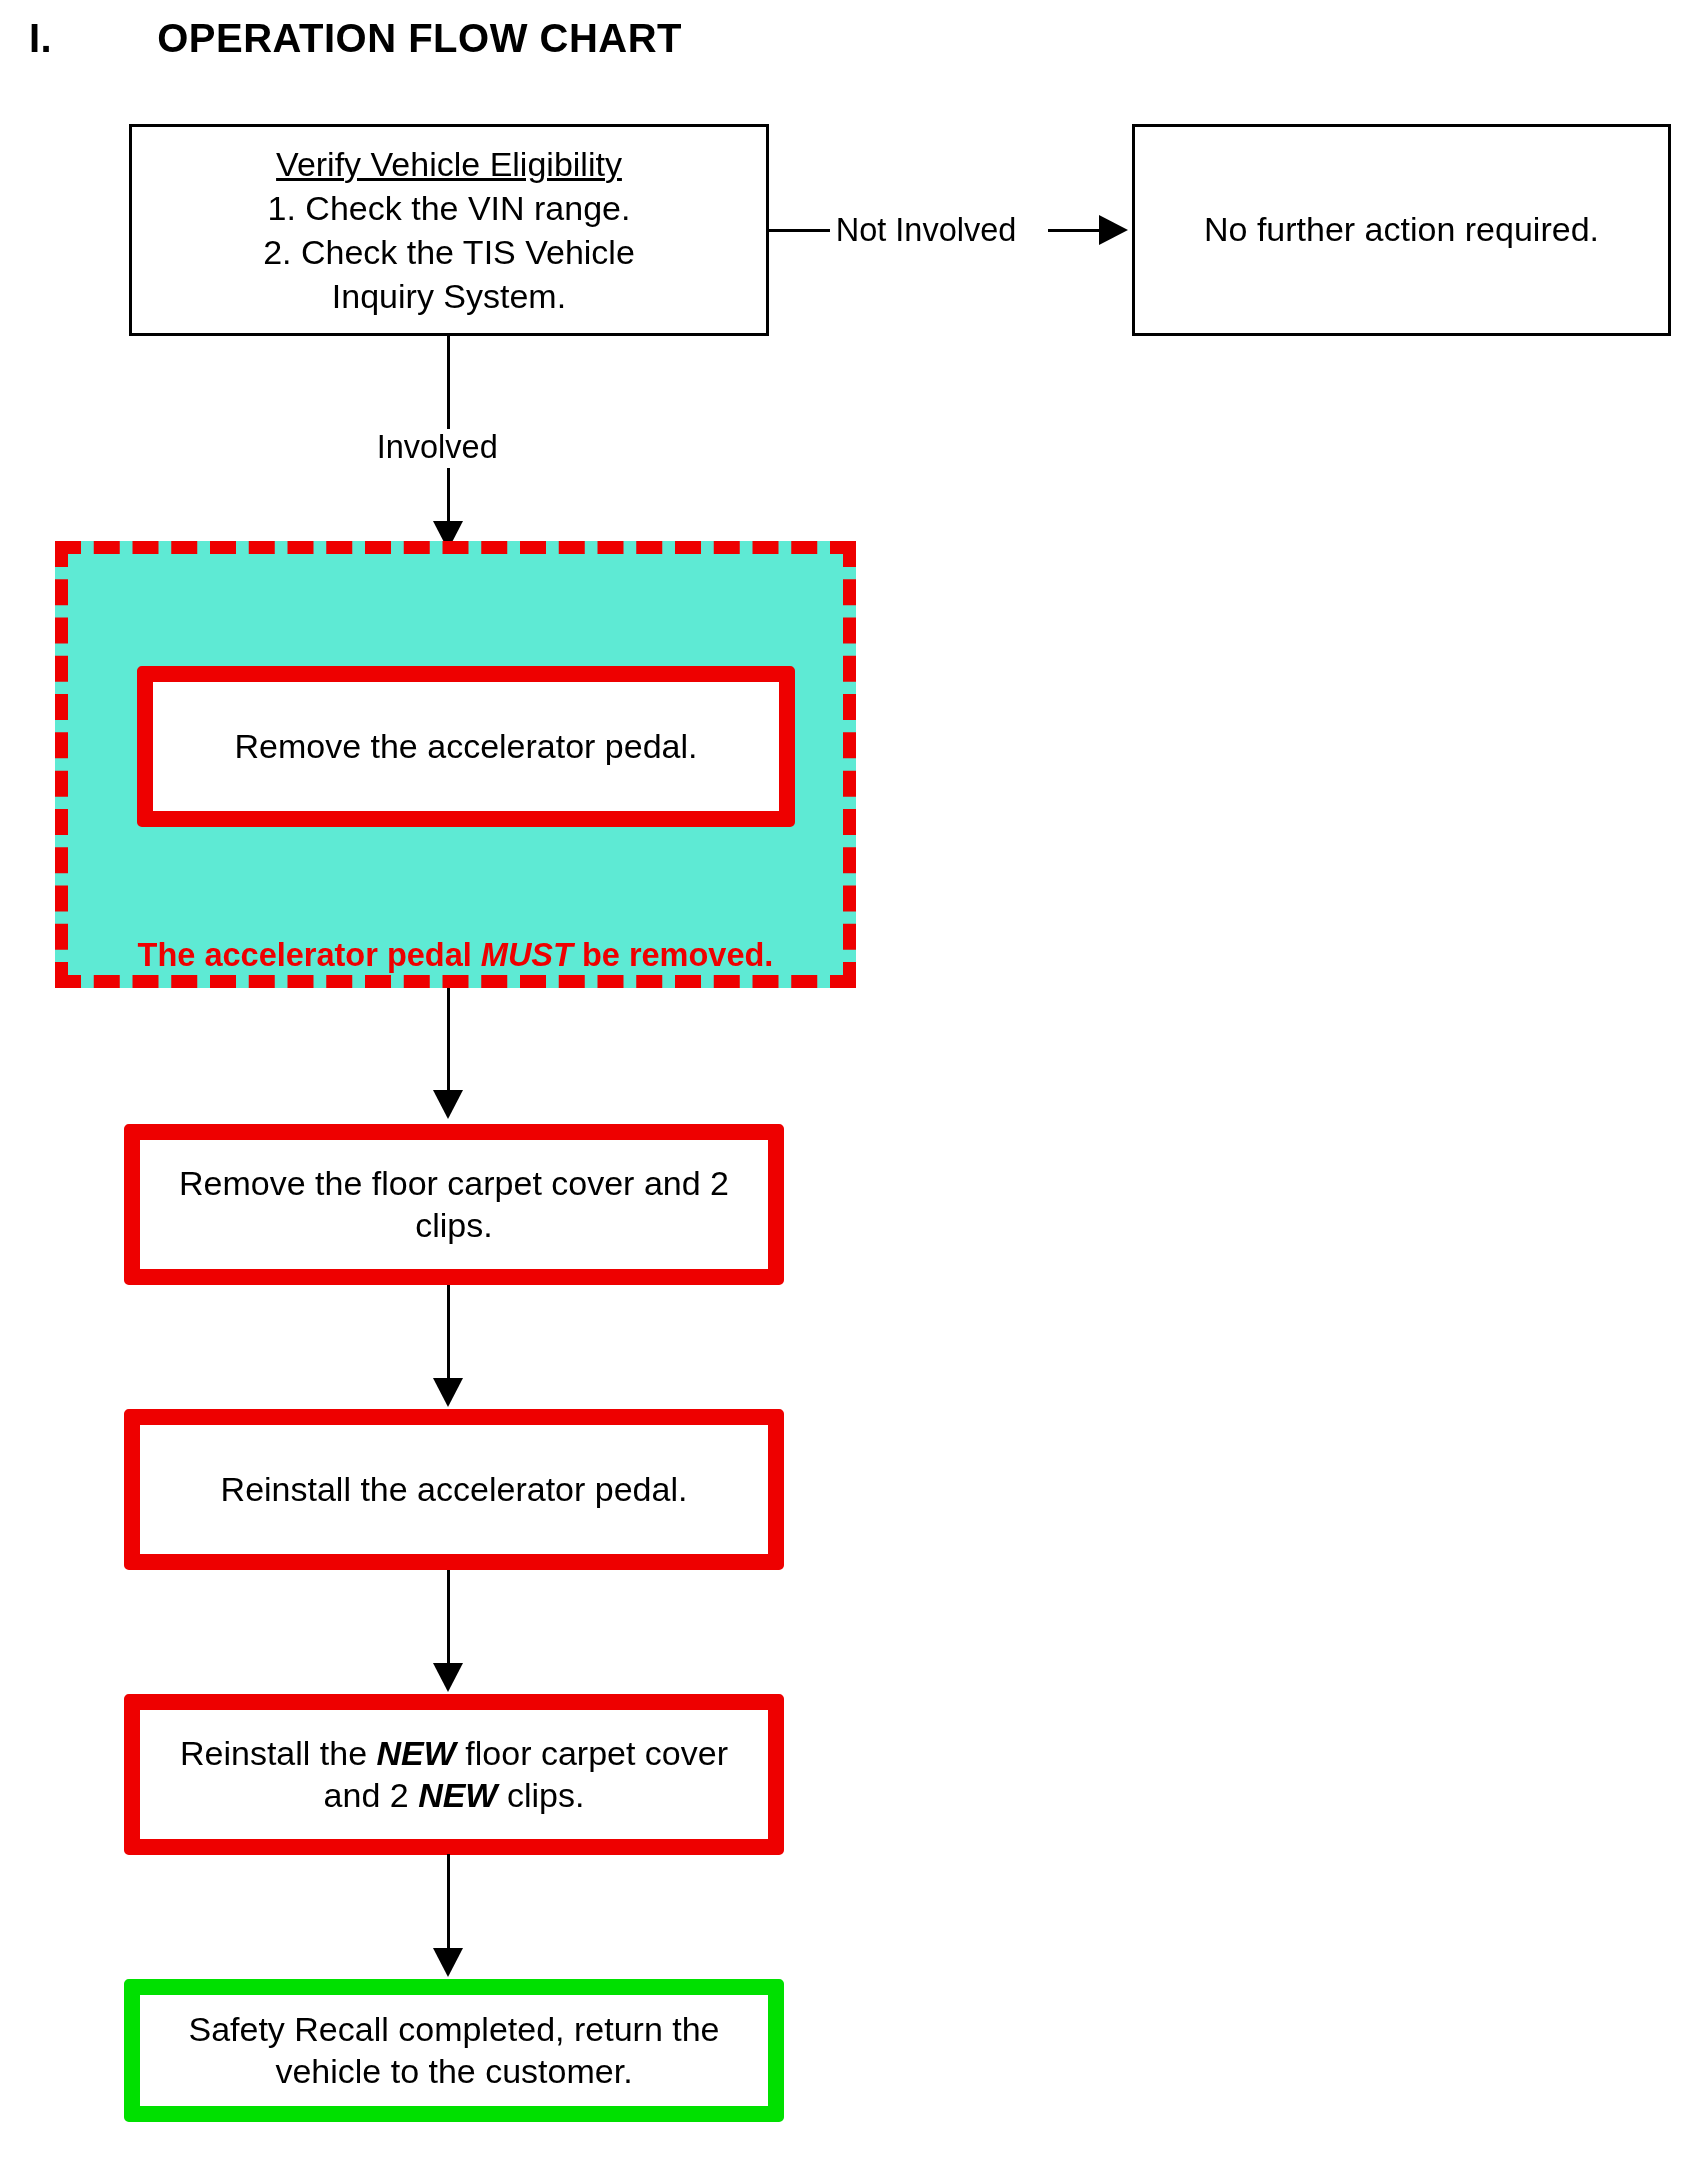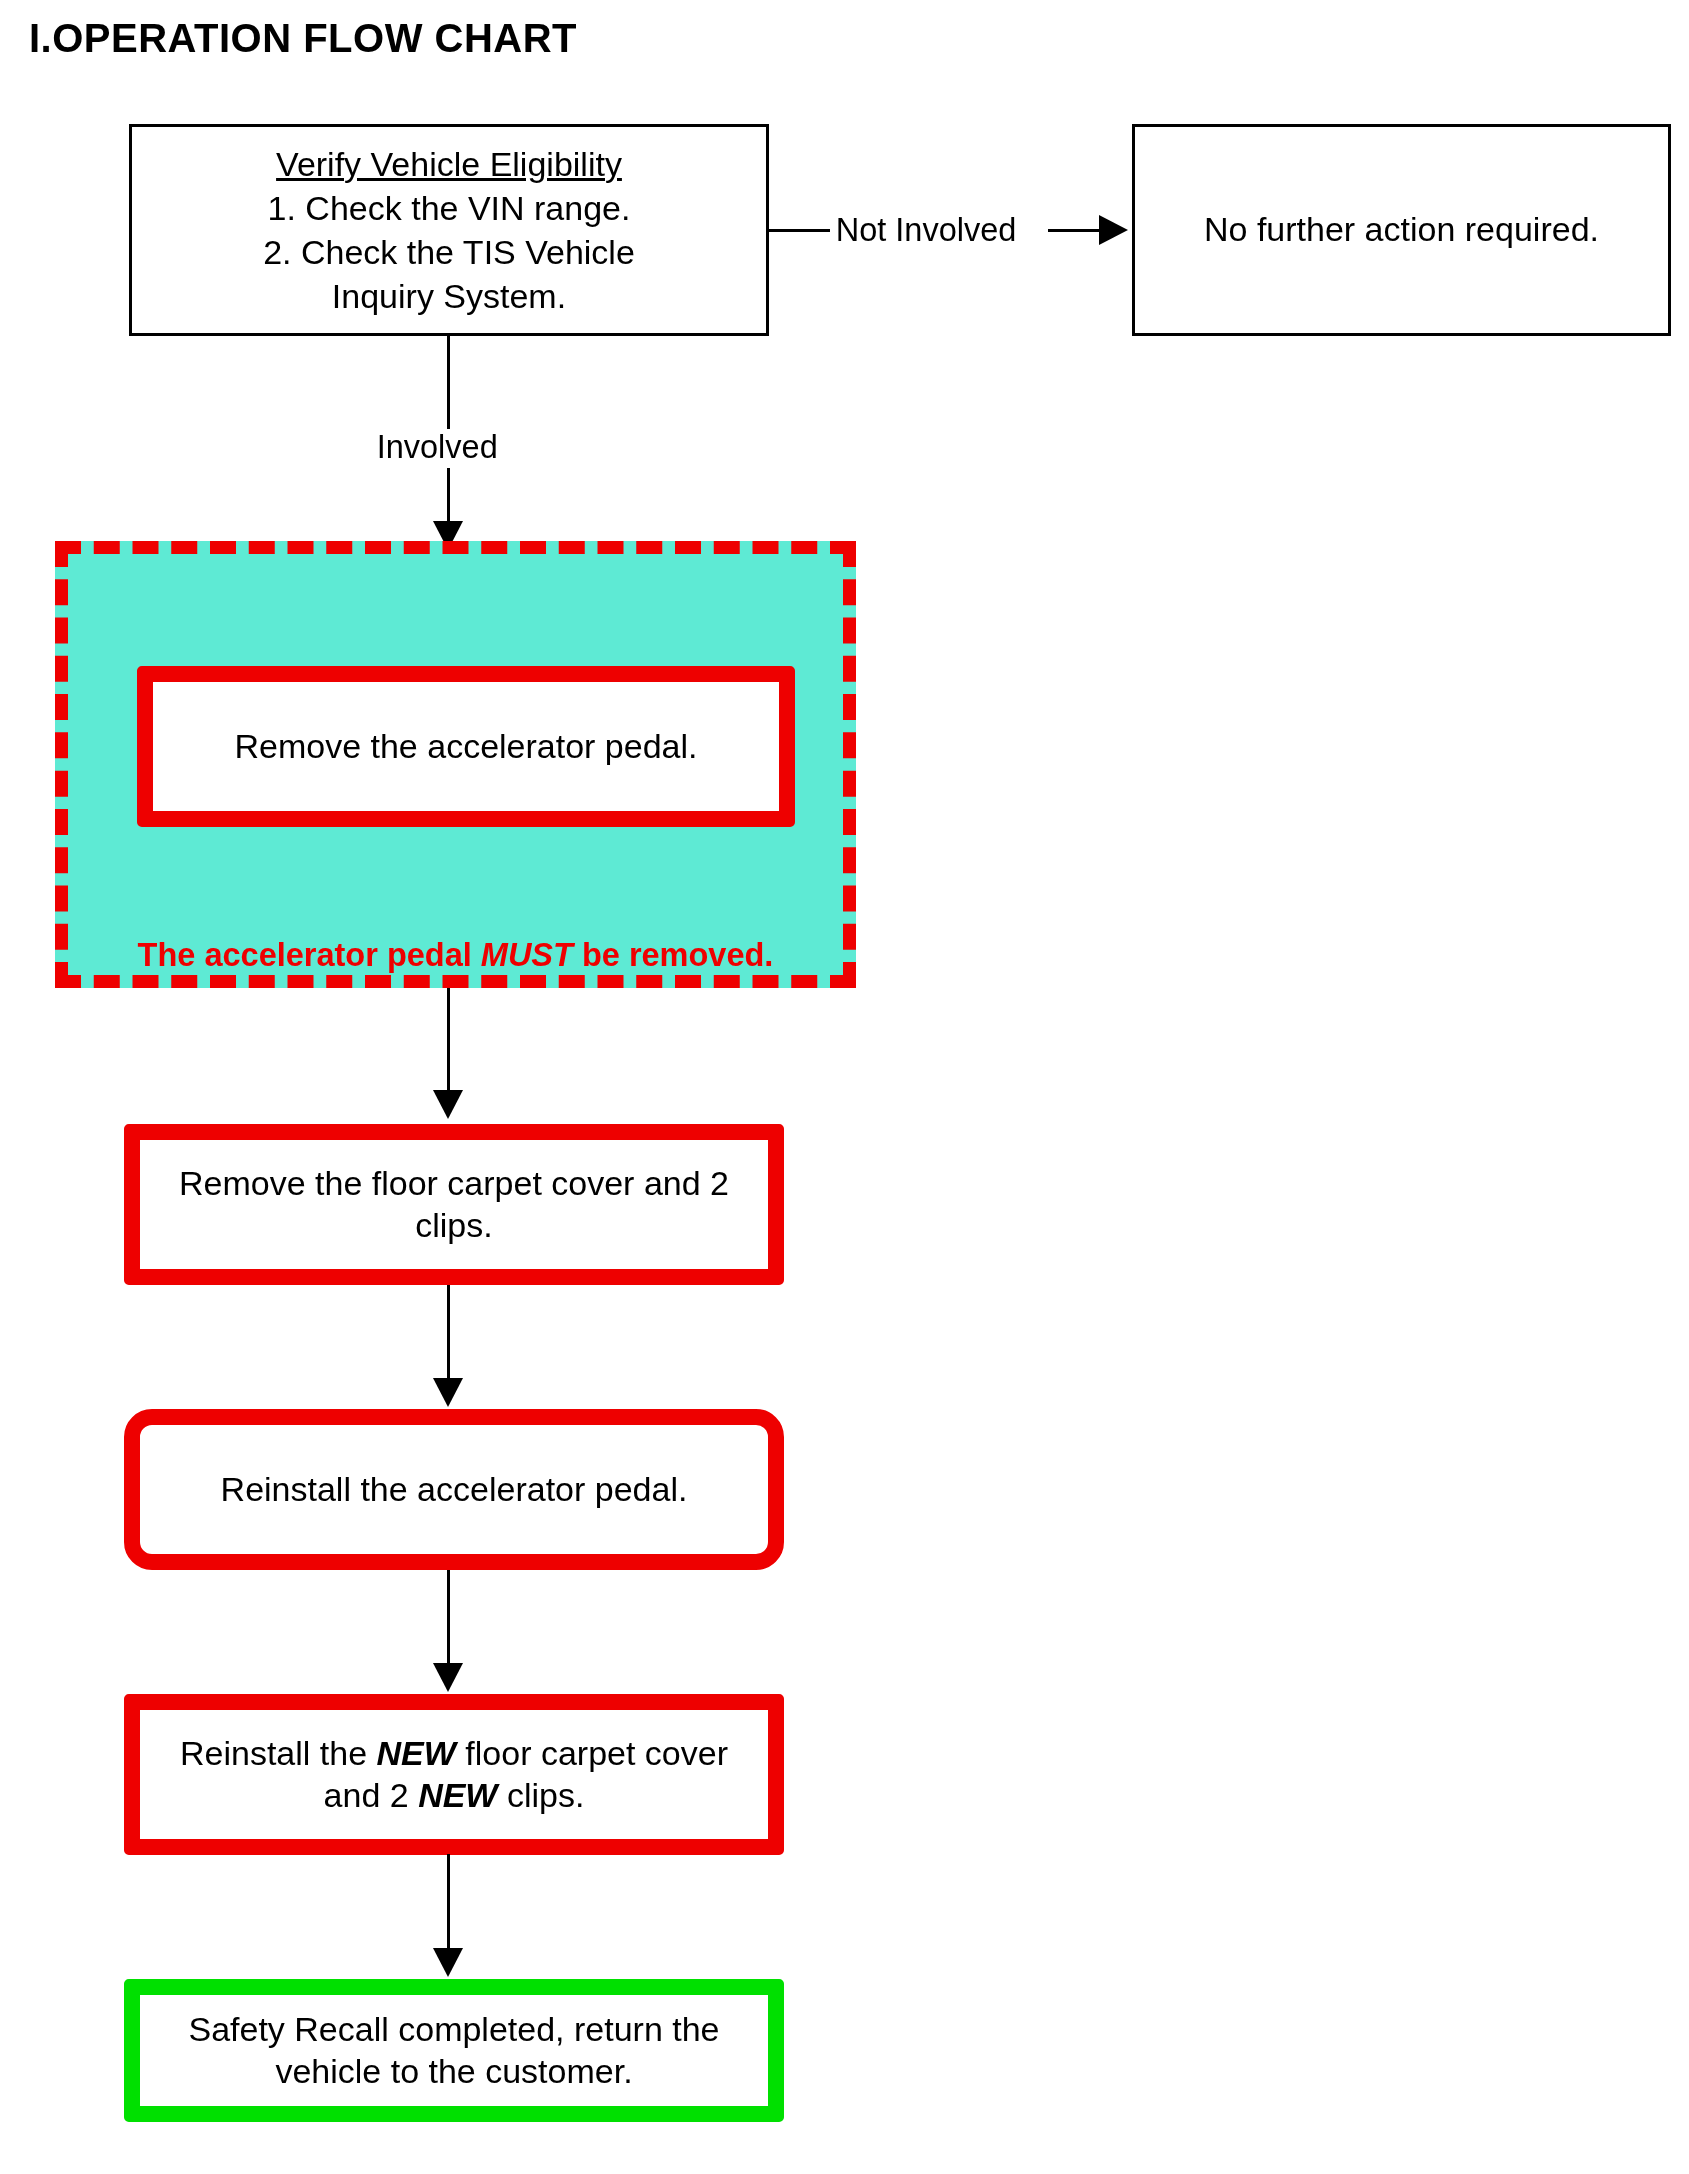--- a/index.html
+++ b/index.html
@@ -30,20 +30,21 @@
     align-items: center;
   }
   .title-num {
     font-size: 40px;
     font-weight: bold;
     letter-spacing: 0.5px;
   }
   .title-text {
     font-size: 40px;
     font-weight: bold;
+    margin-left: 105px;
     letter-spacing: 0.5px;
   }
 
   
   .box {
     position: absolute;
     box-sizing: border-box;
     background: #ffffff;
     display: flex;
     align-items: center;
@@ -194,21 +195,21 @@
   <div class="vline" style="left:447px; top:988px; height:113px;"></div>
   <div class="arrow-down" style="left:433px; top:1090px;"></div>
 
   <div class="box box-red" style="left:124px; top:1124px; width:660px; height:161px;">
     <div class="box-txt">Remove the floor carpet cover and 2 clips.</div>
   </div>
 
   <div class="vline" style="left:447px; top:1285px; height:107px;"></div>
   <div class="arrow-down" style="left:433px; top:1378px;"></div>
 
-  <div class="box box-red" style="left:124px; top:1409px; width:660px; height:161px;border-radius:28px;">
+  <div class="box box-red" style="left:124px; top:1409px; width:660px; height:161px;">
     <div class="box-txt">Reinstall the accelerator pedal.</div>
   </div>
 
   <div class="vline" style="left:447px; top:1570px; height:107px;"></div>
   <div class="arrow-down" style="left:433px; top:1663px;"></div>
 
   <div class="box box-red" style="left:124px; top:1694px; width:660px; height:161px;">
     <div class="box-txt"><span>Reinstall the </span><em class="ital">NEW</em><span> floor carpet cover and 2 </span><em class="ital">NEW</em><span> clips.</span></div>
   </div>
 

